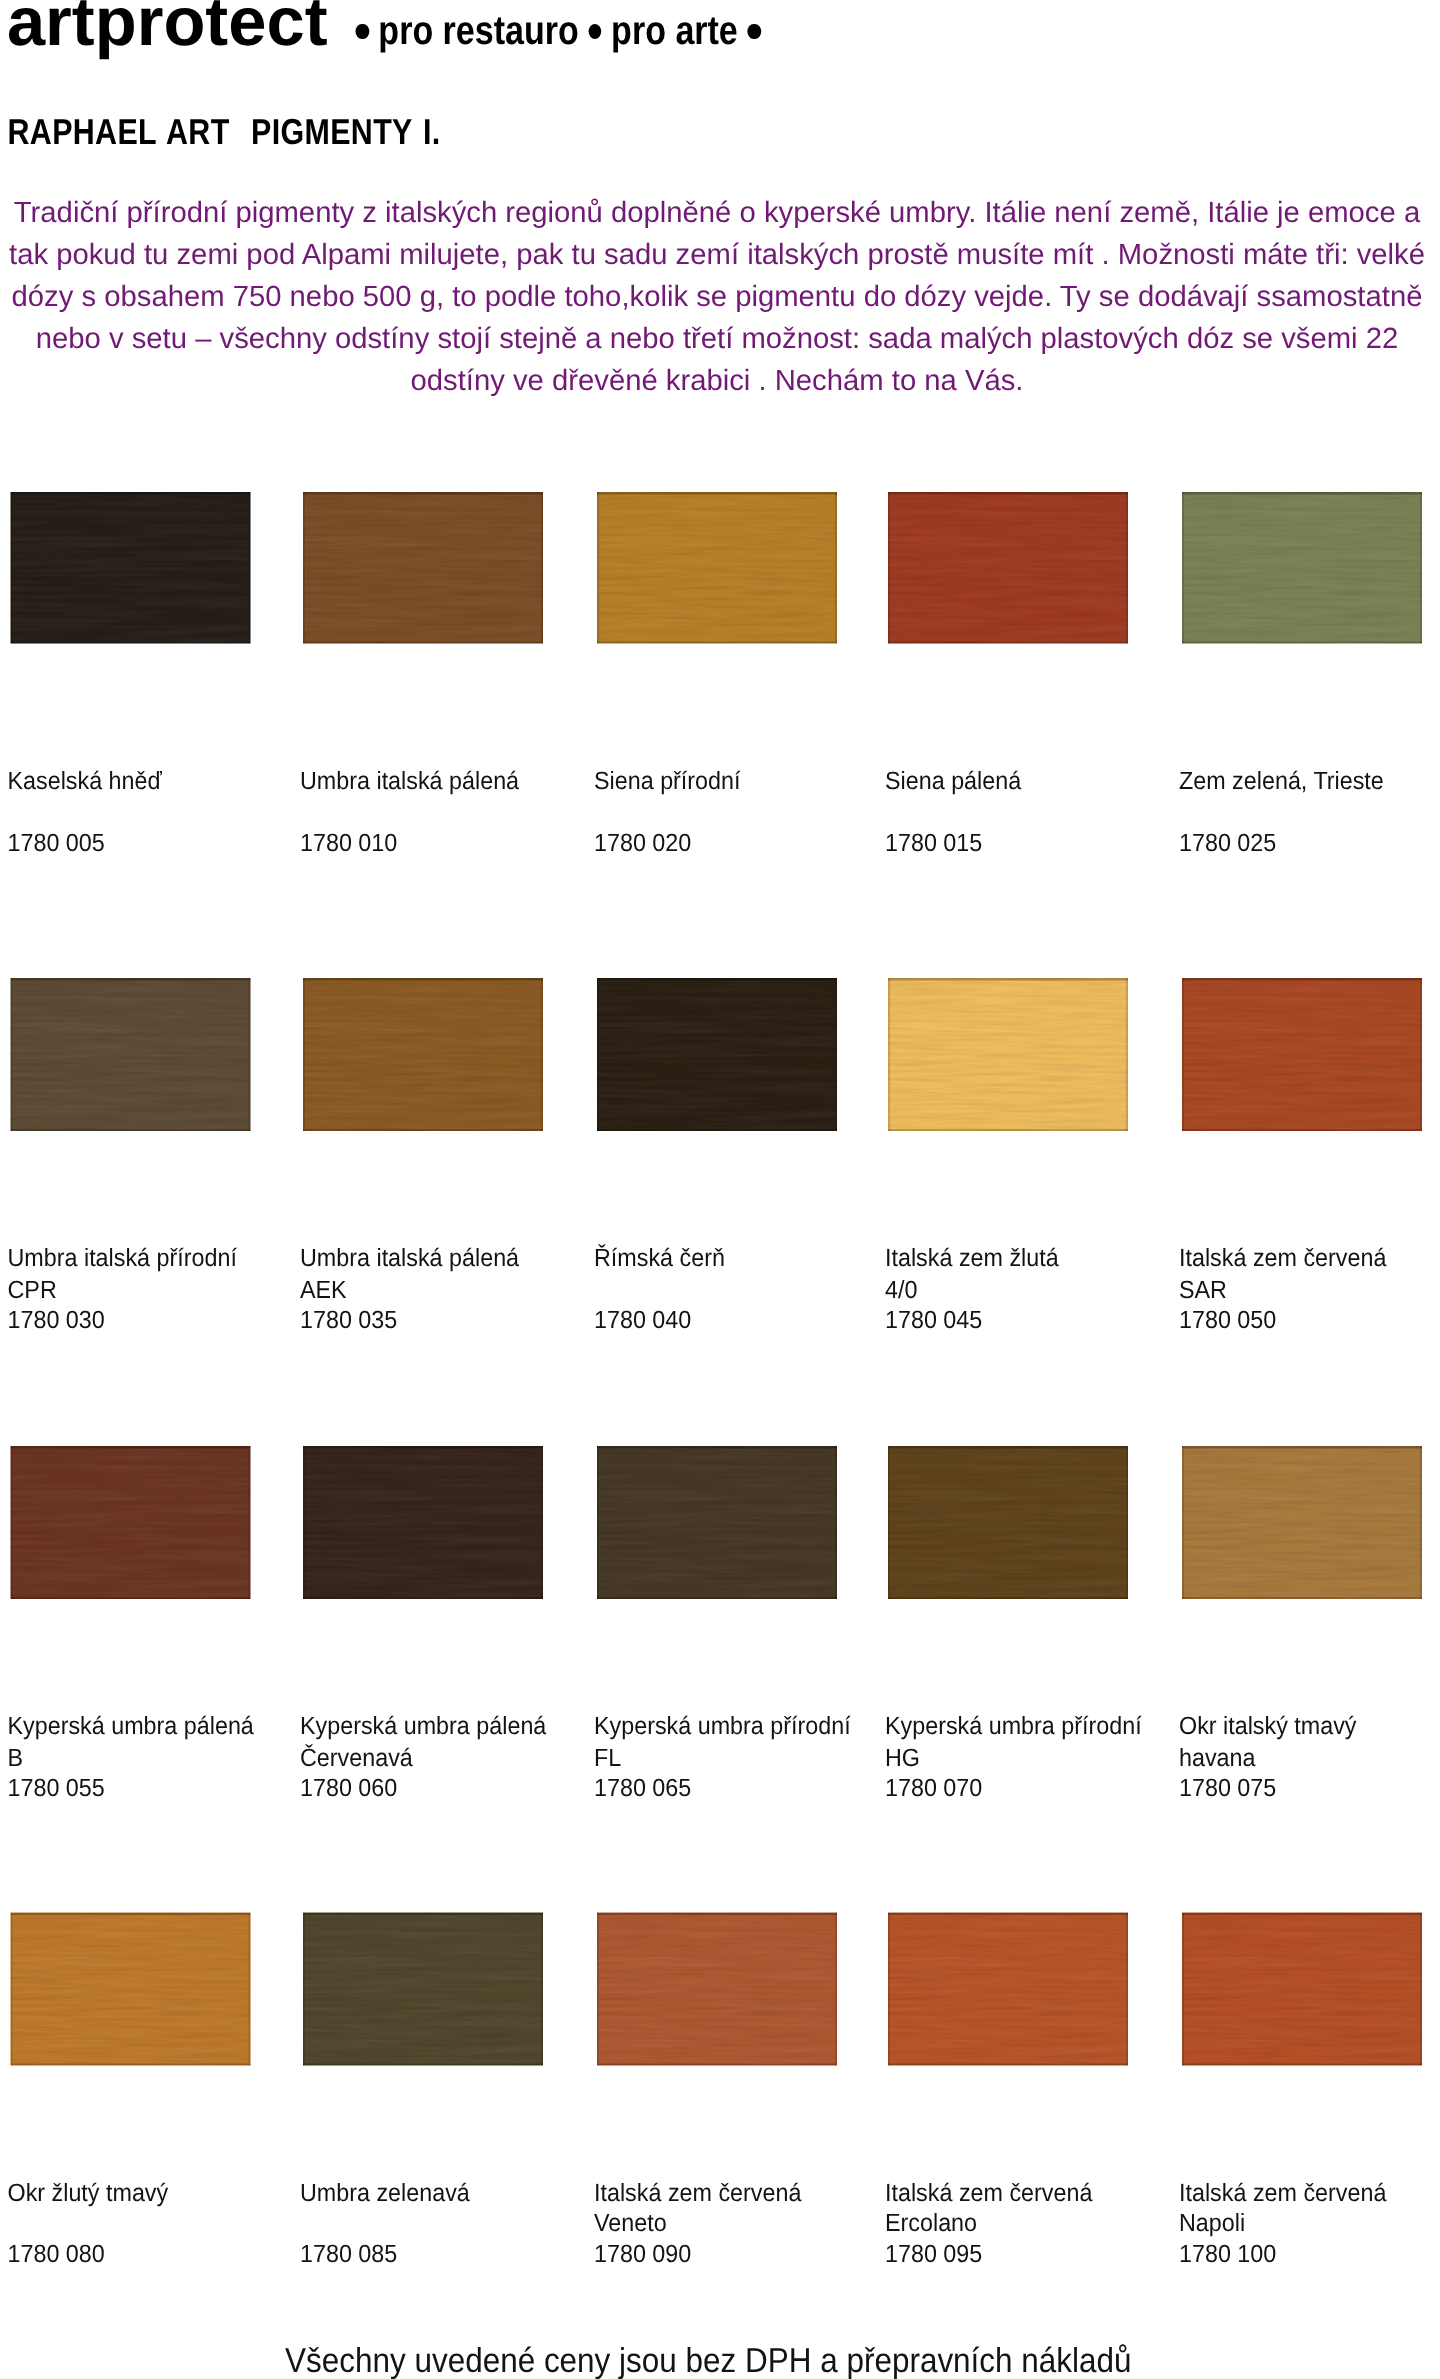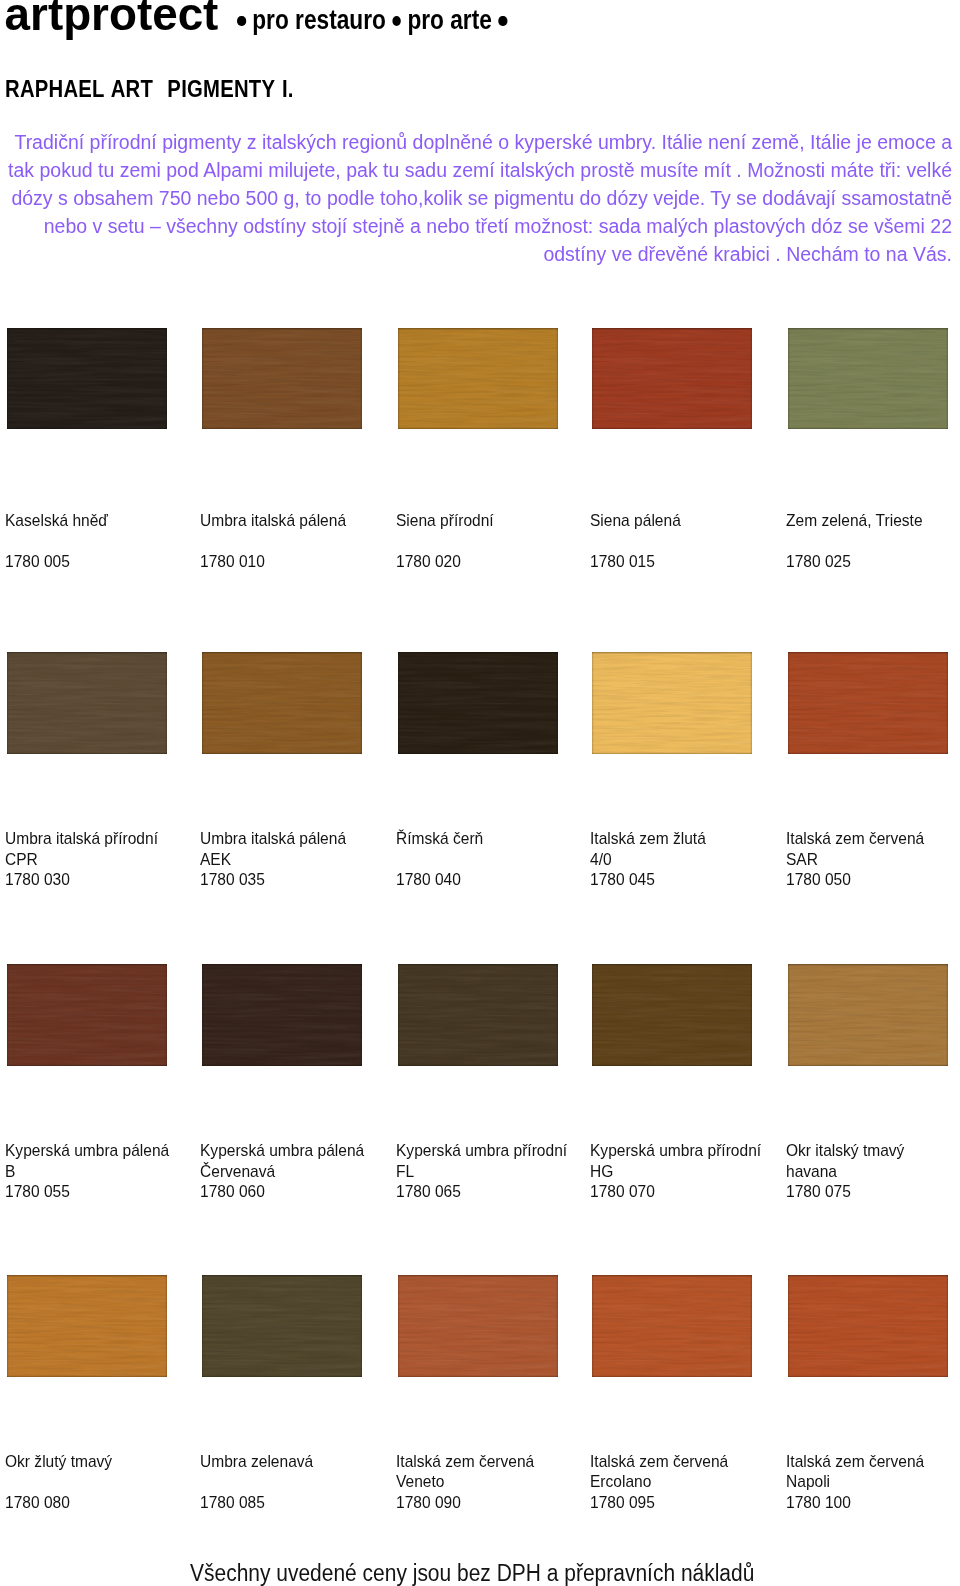--- a/index.html
+++ b/index.html
@@ -12,21 +12,21 @@
   .tagline{position:absolute;left:237px;top:6.9px;font-size:27px;font-weight:700;
            color:#000;line-height:1;white-space:nowrap;
            transform:scaleX(0.84);transform-origin:left top;}
   .tagline .dot{display:inline-block;width:10.6px;height:10.6px;border-radius:50%;
            background:#000;vertical-align:0.09em;margin:0 0.28em;}
   .tagline .dot:first-child{margin-left:0;}
   .title{position:absolute;left:5.2px;top:76.5px;font-size:24px;font-weight:700;color:#000;
          line-height:1;white-space:pre;word-spacing:1.5px;letter-spacing:0.28px;
          transform:scaleX(0.845);transform-origin:left top;}
   .intro{position:absolute;left:4px;top:129.2px;width:948px;font-size:19.5px;
-         line-height:27.9px;color:#8b5cf6;text-align:right;}
+         line-height:27.9px;color:#701a75;text-align:center;}
   .swatch{position:absolute;width:159.8px;height:101.5px;overflow:hidden;}
   .swatch .grain{position:absolute;left:0;top:0;width:100%;height:100%;
      background:#000;filter:url(#woodgrain);opacity:0.17;}
   .swatch .grain2{position:absolute;left:0;top:0;width:100%;height:100%;
      background:#fff;filter:url(#woodgrain2);opacity:0.10;mix-blend-mode:screen;}
   .swatch .edge{position:absolute;left:0;top:0;right:0;bottom:0;
      box-shadow: inset 0 1.6px 0 rgba(0,0,0,0.26), inset 0 -1.3px 0 rgba(0,0,0,0.20),
                  inset 1.3px 0 0 rgba(0,0,0,0.14), inset -1.3px 0 0 rgba(0,0,0,0.14);}
   .label{position:absolute;font-size:16.6px;line-height:20.65px;white-space:pre;color:#131313;
          transform:scaleX(0.937);transform-origin:left top;}

